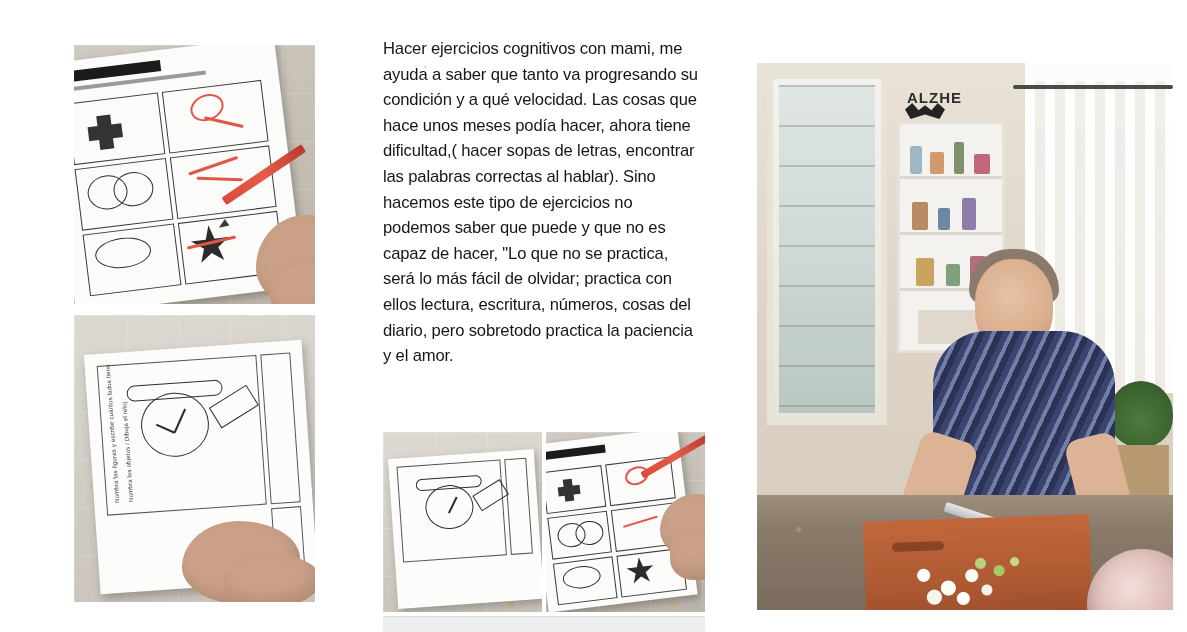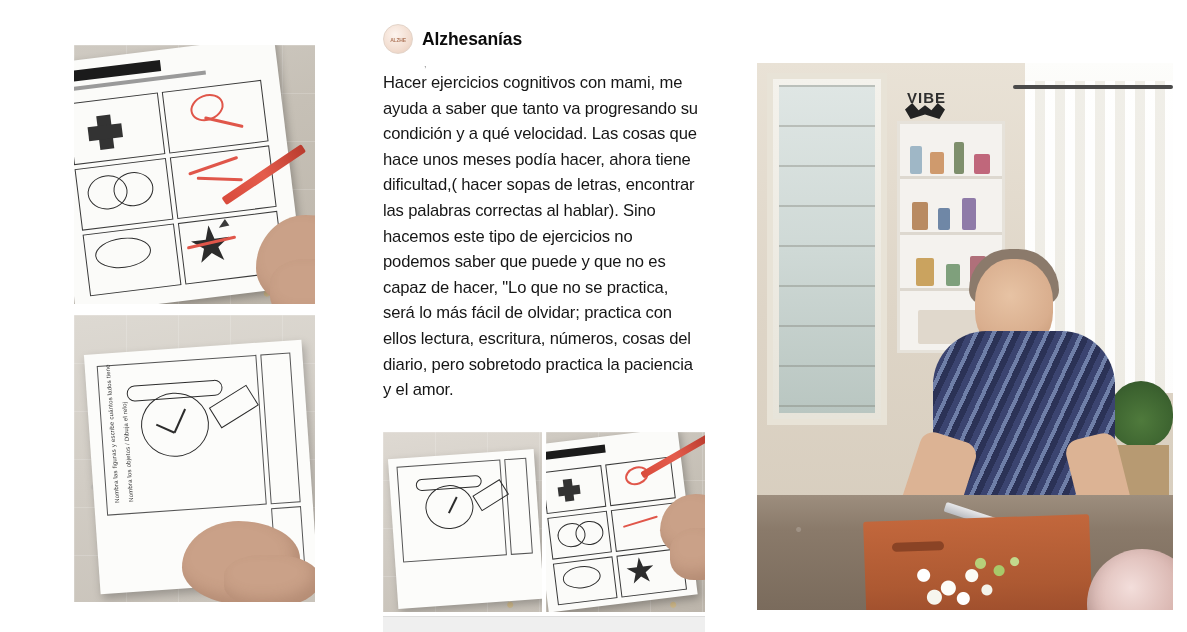--- a/index.html
+++ b/index.html
@@ -523,26 +523,20 @@
         <span class="vtext" style="left:34px; top:150px;">Nombra los objetos / Dibuja el reloj</span>
         <span class="vtext" style="left:188px; top:222px;">FECHA</span>
       </div>
 
       <div class="hand" style="left:108px; top:206px; width:118px; height:84px;"></div>
       <div class="hand" style="left:150px; top:240px; width:96px; height:52px; border-radius:40% 46% 50% 42%;"></div>
     </div>
   </div>
 
   <div class="post">
-    <div class="post-header">
-      <div class="avatar">
-        <span class="av-mark">ALZHE</span>
-      </div>
-      <div class="post-author">Alzhesanías</div>
-    </div>
     <div class="post-subtick">,</div>
     <div class="post-body">Hacer ejercicios cognitivos con mami, me ayuda a saber que tanto va progresando su condición y a qué velocidad. Las cosas que hace unos meses podía hacer, ahora tiene dificultad,( hacer sopas de letras, encontrar las palabras correctas al hablar). Sino hacemos este tipo de ejercicios no podemos saber que puede y que no es capaz de hacer, "Lo que no se practica, será lo más fácil de olvidar; practica con ellos lectura, escritura, números, cosas del diario, pero sobretodo practica la paciencia y el amor.</div>
   </div>
 
   <div class="thumbs">
 
     <div class="thumb thumb-a">
       <div class="tile-grid"></div>
       <div class="speckle"></div>
       <div class="abs" style="left:10px; top:22px; width:146px; height:150px; background:#fcfcfa; transform:rotate(-4deg); box-shadow:2px 4px 8px rgba(0,0,0,.25);">
@@ -606,21 +600,21 @@
       <div class="trinket" style="left:12px; top:78px; width:16px; height:28px; background:#b98b62;"></div>
       <div class="trinket" style="left:38px; top:84px; width:12px; height:22px; background:#6f87a6;"></div>
       <div class="trinket" style="left:62px; top:74px; width:14px; height:32px; background:#8f7ba8;"></div>
       <div class="trinket" style="left:16px; top:134px; width:18px; height:28px; background:#caa35f;"></div>
       <div class="trinket" style="left:46px; top:140px; width:14px; height:22px; background:#7fa07c;"></div>
       <div class="trinket" style="left:70px; top:132px; width:16px; height:30px; background:#b0707a;"></div>
       <div class="trinket" style="left:18px; top:186px; width:66px; height:34px; background:#e0d8cc;"></div>
     </div>
 
     <div class="bat"></div>
-    <div class="word-sign">VIBE</div>
+    <div class="word-sign">ALZHE</div>
 
     <div class="plant"></div>
     <div class="plant-stand"></div>
 
     <div class="person-hair"></div>
     <div class="person-head"></div>
     <div class="person-body"></div>
     <div class="person-arm" style="left:150px; top:372px; width:58px; height:104px; transform:rotate(18deg);"></div>
     <div class="person-arm" style="left:318px; top:372px; width:52px; height:104px; transform:rotate(-14deg);"></div>
 

